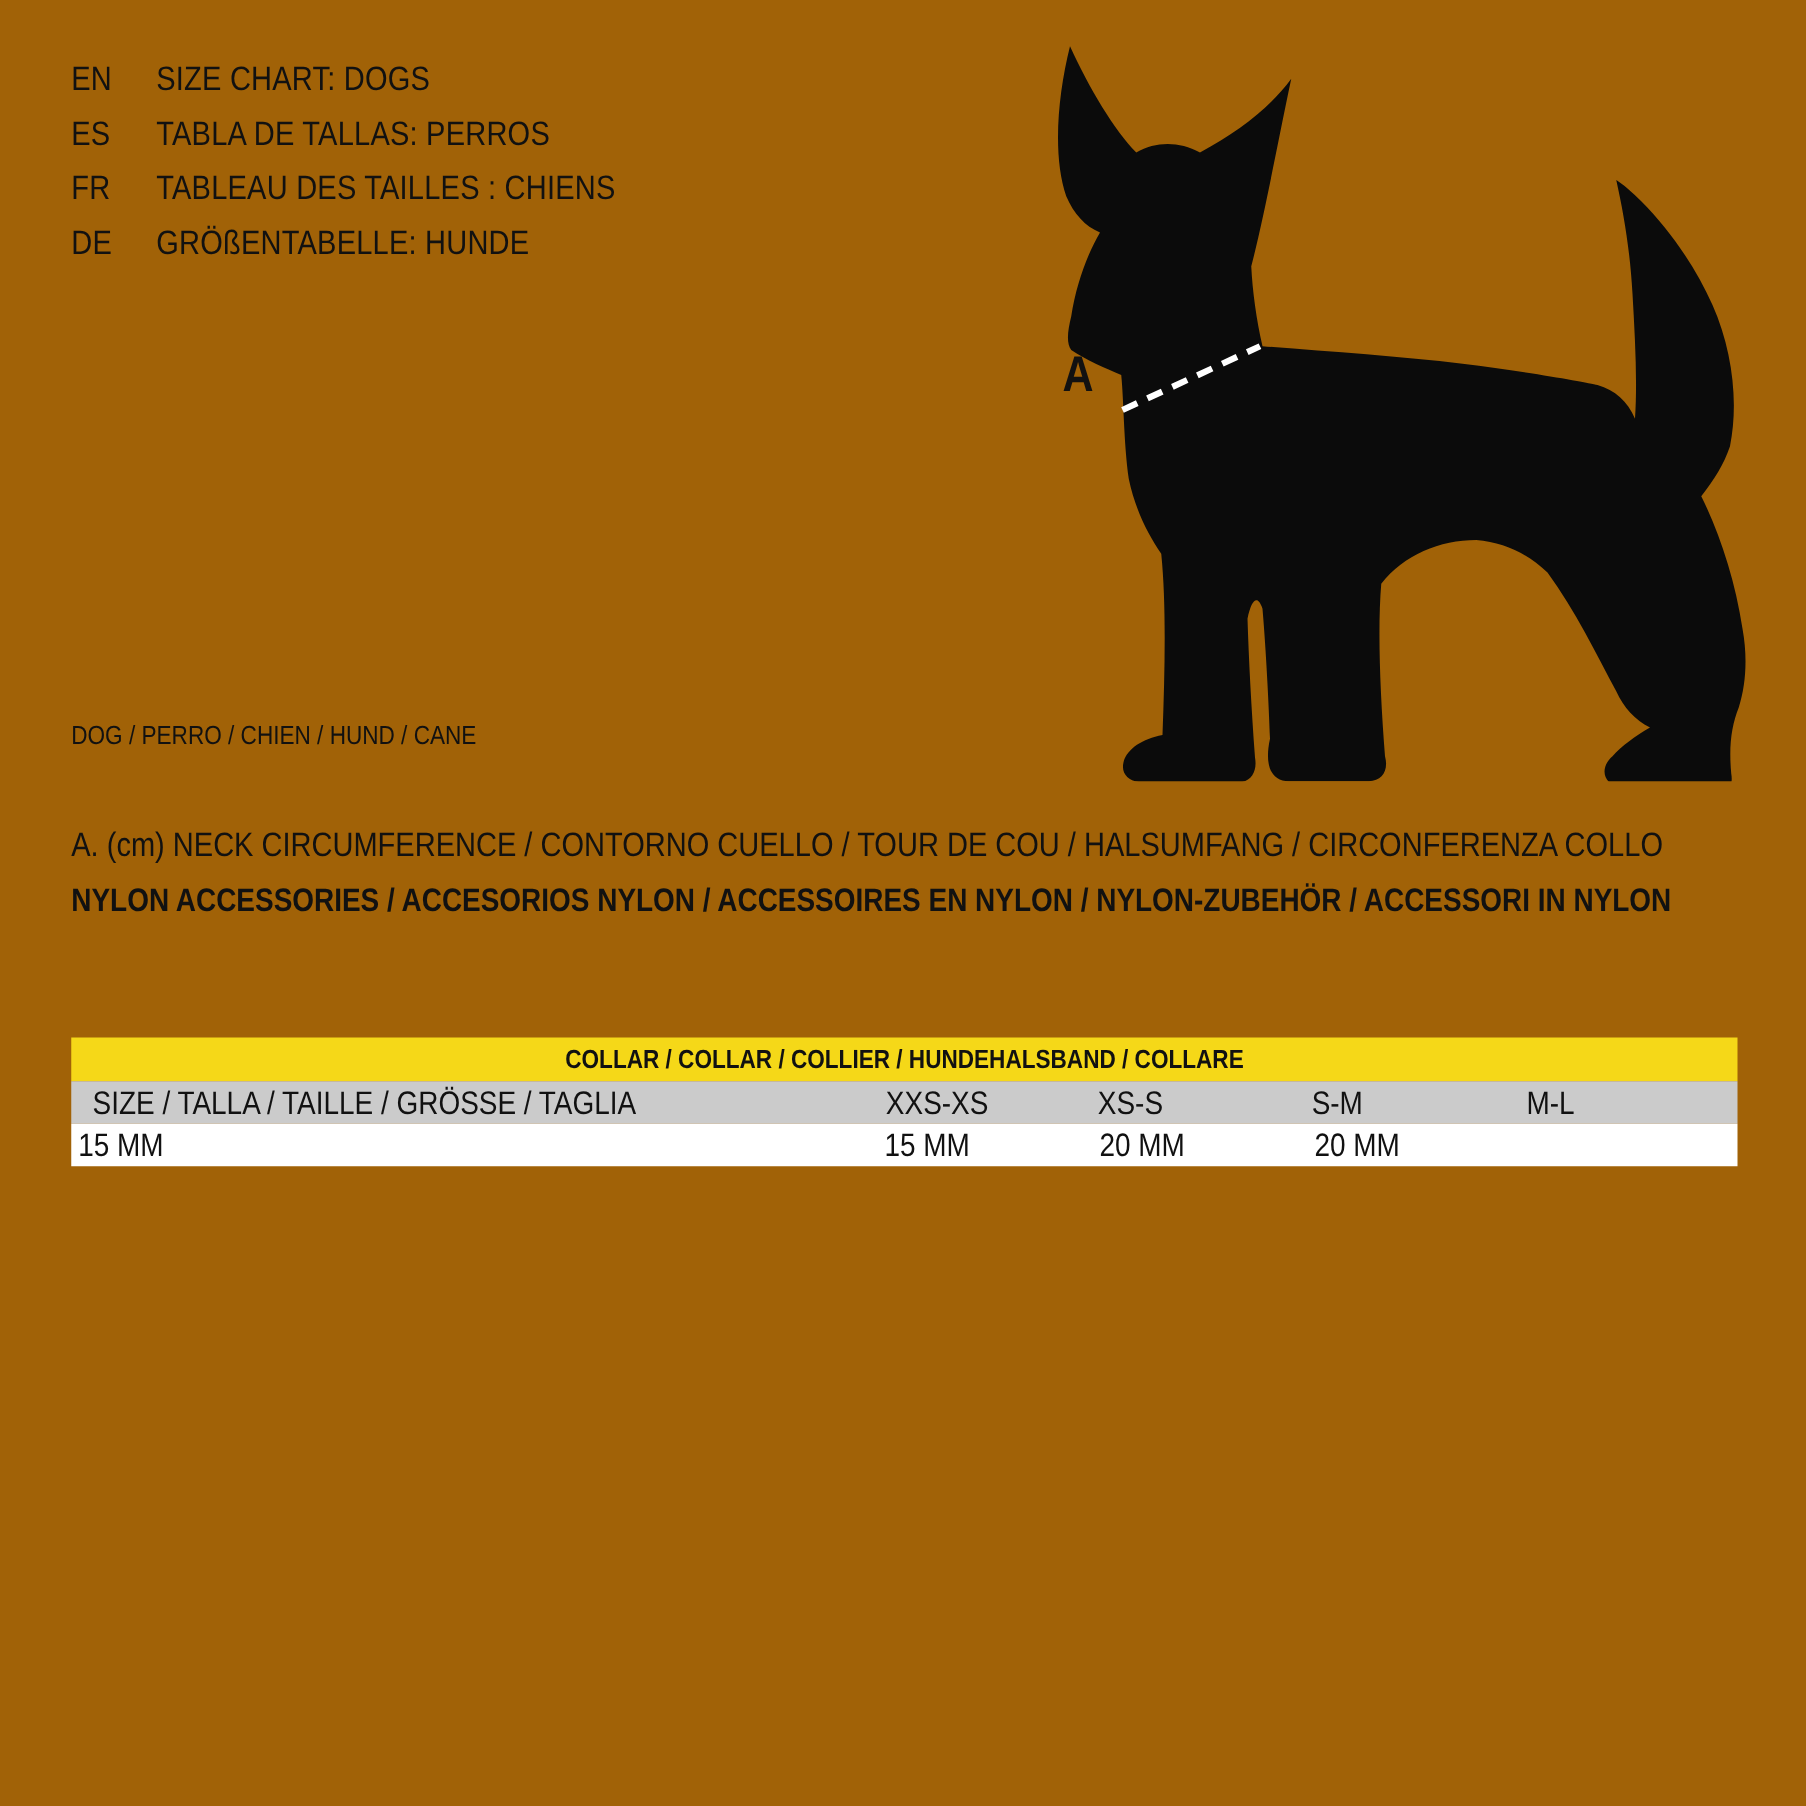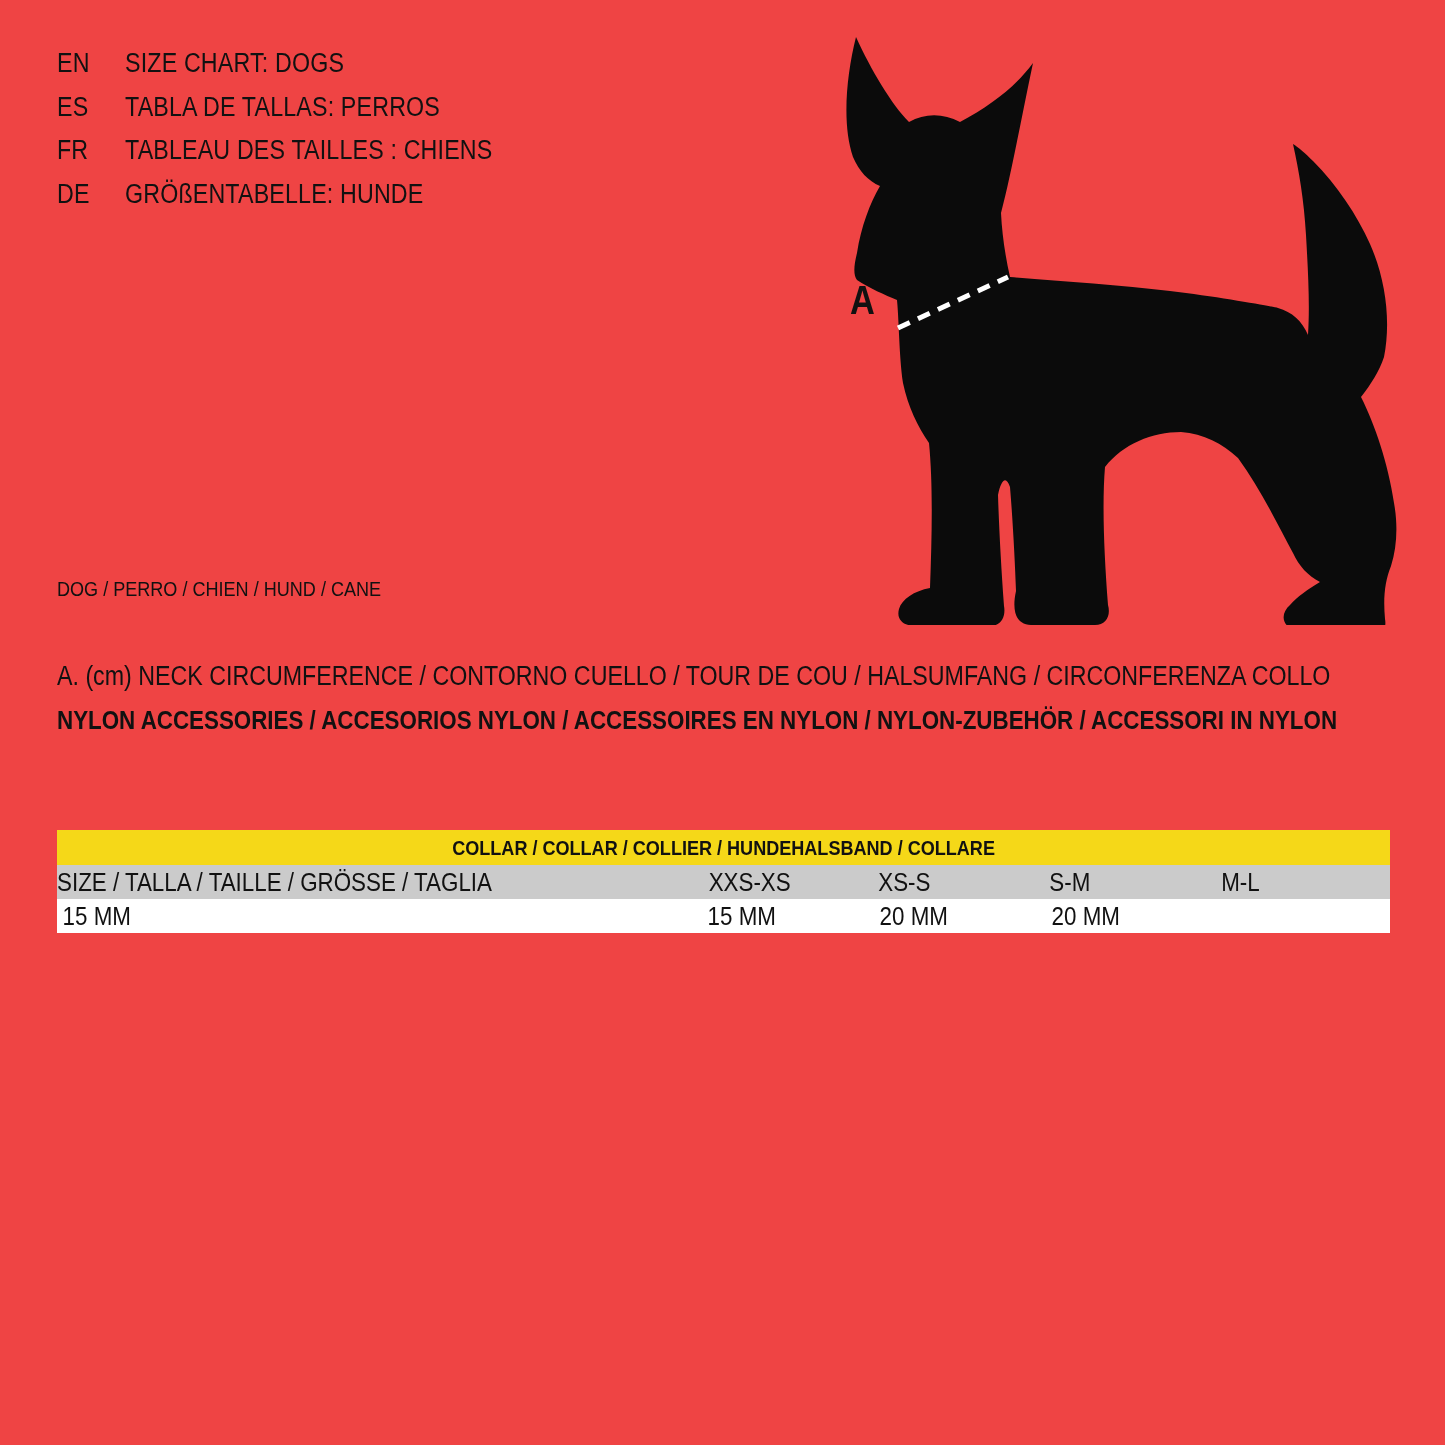--- a/index.html
+++ b/index.html
@@ -1,17 +1,17 @@
 <!DOCTYPE html>
 <html style="--yellow: #F5D818; --gray: #CBCBCB; --light: #F2F2F2;"><head>
 <meta charset="utf-8">
 <style>
   html,body{margin:0;padding:0;background:#fff;}
   body{width:1445px;height:1445px;font-family:"Liberation Sans","DejaVu Sans",sans-serif;color:#111;}
-  .page{position:relative;width:1445px;height:1445px;overflow:hidden;background:#ef4444;}
+  .page{position:relative;width:1445px;height:1445px;overflow:hidden;background:#a16207;}
 
   
   .cond{display:inline-block;transform:scaleX(0.86);transform-origin:0 50%;white-space:nowrap;}
   .condc{display:inline-block;transform:scaleX(0.86);transform-origin:50% 50%;white-space:nowrap;}
 
   .lang-list{position:absolute;left:57px;top:42px;}
   .lang-row{display:flex;align-items:center;height:43.5px;font-size:27px;font-weight:500;letter-spacing:.2px;}
   .lang-code{width:68px;}
 
   .dog-wrap{position:absolute;left:840px;top:25px;width:560px;height:600px;}
@@ -22,21 +22,21 @@
   .material-line{position:absolute;left:57px;top:705px;font-size:26px;font-weight:700;}
 
   .size-table{position:absolute;left:57px;top:830px;width:1333px;}
   .t-head{height:35px;background:var(--yellow,#F5D818);display:flex;align-items:center;justify-content:center;
           font-size:21px;font-weight:700;}
   .t-row{display:grid;grid-template-columns:645px 1fr 1fr 1fr 1fr;height:34px;align-items:center;
          font-size:26px;font-weight:500;}
   .t-row.r-size{background:var(--gray,#CBCBCB);}
   .t-row.r-width{background:#FFFFFF;}
   .t-row.r-a{background:var(--light,#F2F2F2);}
-  .t-label{padding-left:0;text-align:left;overflow:visible;}
+  .t-label{padding-left:17px;text-align:left;overflow:visible;}
   .t-cell{text-align:left;}
 </style>
 </head>
 <body>
 
 <div class="page">
 
   <div class="lang-list">
     <div class="lang-row">
       <span class="lang-code"><span class="cond">EN</span></span>

